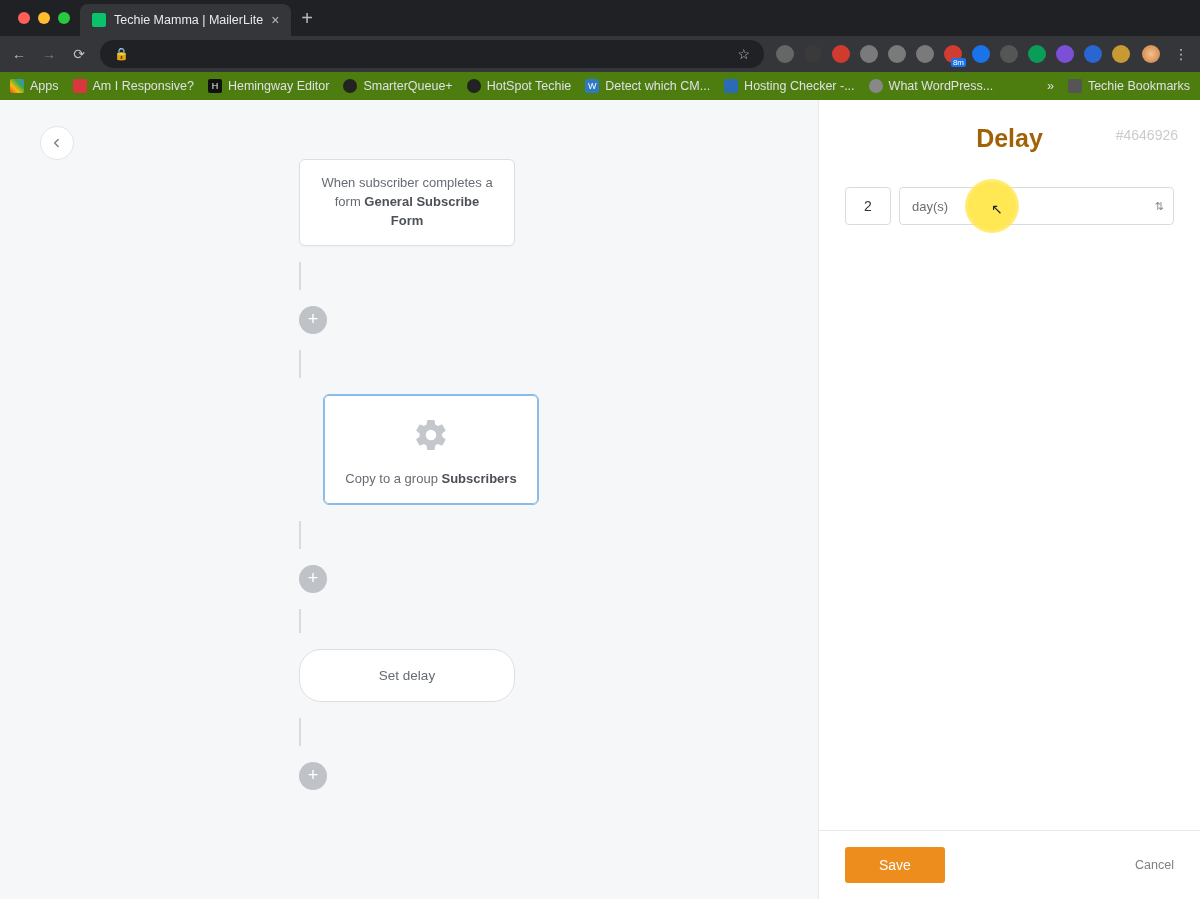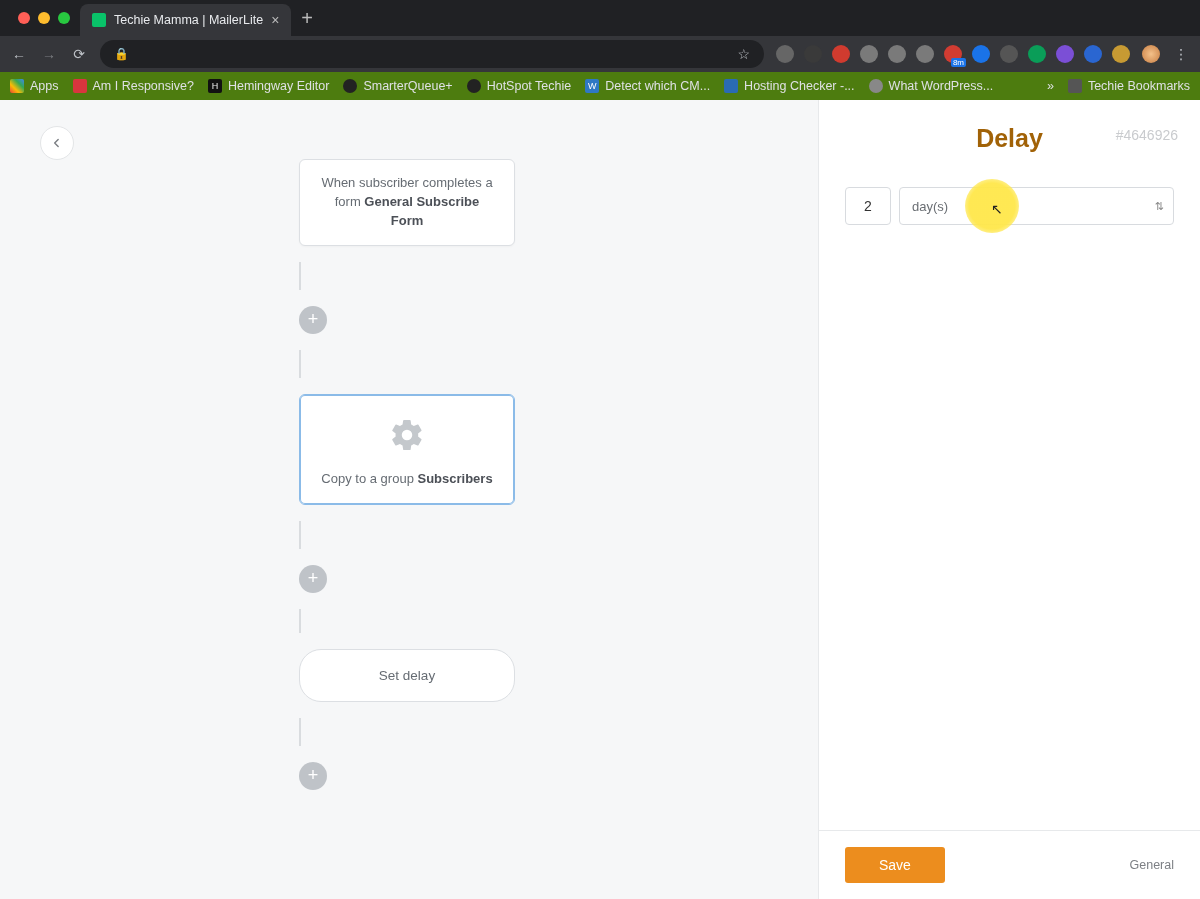--- a/index.html
+++ b/index.html
@@ -26,21 +26,21 @@
   .bkico { width: 14px; height: 14px; background: #666; display: inline-block; border-radius: 2px; }
   .bookbar .spacer { flex: 1; }
   
   .app { flex: 1; background: #f6f7f8; display: flex; position: relative; }
   .canvas { flex: 1; position: relative; overflow: hidden; }
   .backbtn { position: absolute; top: 26px; left: 40px; width: 34px; height: 34px; border-radius: 50%; background: #fff; border: 1px solid #e3e5e7; display:flex; align-items:center; justify-content:center; color:#7a7d82; cursor:pointer; }
   .flow { position: absolute; left: 50%; top: 59px; transform: translateX(-50%); width: 220px; display:flex; flex-direction:column; align-items:flex-start;gap:16px; }
   .node { width: 216px; background: #fff; border:1px solid #dcdfe3; border-radius:6px; text-align:center; color:#666c73; font-size:13px; box-shadow: 0 1px 2px rgba(0,0,0,0.03); }
   .node.trigger { padding: 14px 18px; line-height:1.45; }
   .node.action { padding: 22px 18px 18px 18px; }
-  .node.selected { border-color:#8bbbe8; box-shadow: 0 0 0 1px #8bbbe8 inset; }
+  .node.selected { border-color:#8bbbe8; box-shadow: 0 0 0 1px #8bbbe8 inset; margin-left: 24px; }
   .node .bold { font-weight:700; color:#4c5057; }
   .gearwrap { display:flex; justify-content:center; margin-bottom:18px; }
   .gearico { color:#bfc3c8; }
   .pill { width: 216px; background: #fff; border:1px solid #dcdfe3; border-radius: 22px; padding: 18px 0; text-align:center; color:#666c73; font-size:13.5px; }
   .conn { width: 2px; background:#d9dcdf; }
   .conn.h30 { height: 28px; } .conn.h36 { height: 24px; }
   .plusnode { width:28px; height:28px; border-radius:50%; background:#bfc3c8; color:#fff; display:flex; align-items:center; justify-content:center; font-size:18px; cursor:pointer; }
   
   .panel { width: 382px; background:#fff; border-left:1px solid #e7e9eb; display:flex; flex-direction:column; }
   .phead { position:relative; padding: 24px 20px 18px 20px; text-align:center; }
@@ -198,17 +198,17 @@
             <select class="sel">
               <option>day(s)</option>
             </select>
             <span class="caret">⇅</span>
             <span class="cursorptr">↖</span>
           </div>
         </div>
       </div>
       <div class="pfoot">
         <button class="savebtn">Save</button>
-        <span class="cancel">General</span>
+        <span class="cancel">Cancel</span>
       </div>
     </div>
   </div>
 </div>
 
 </body></html>

